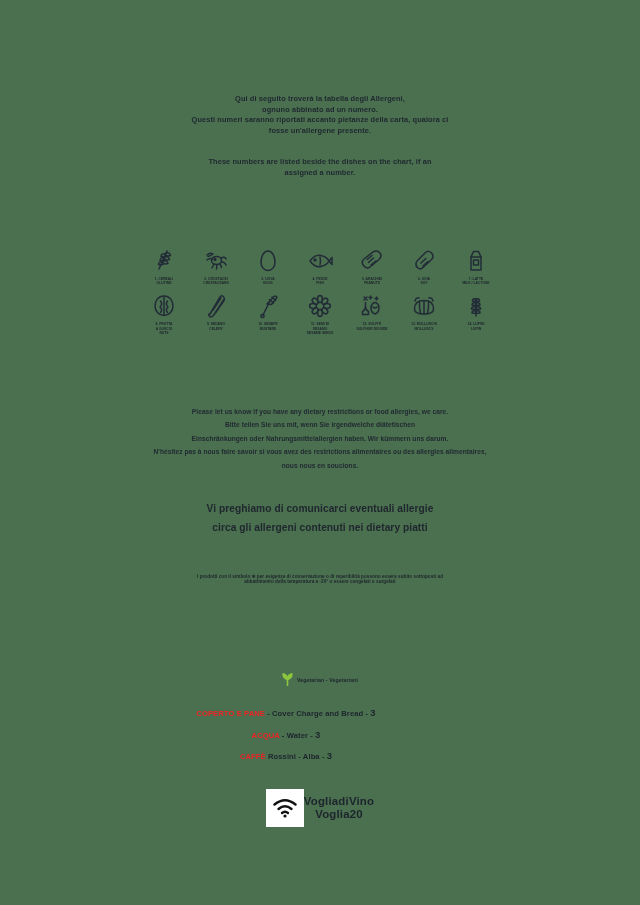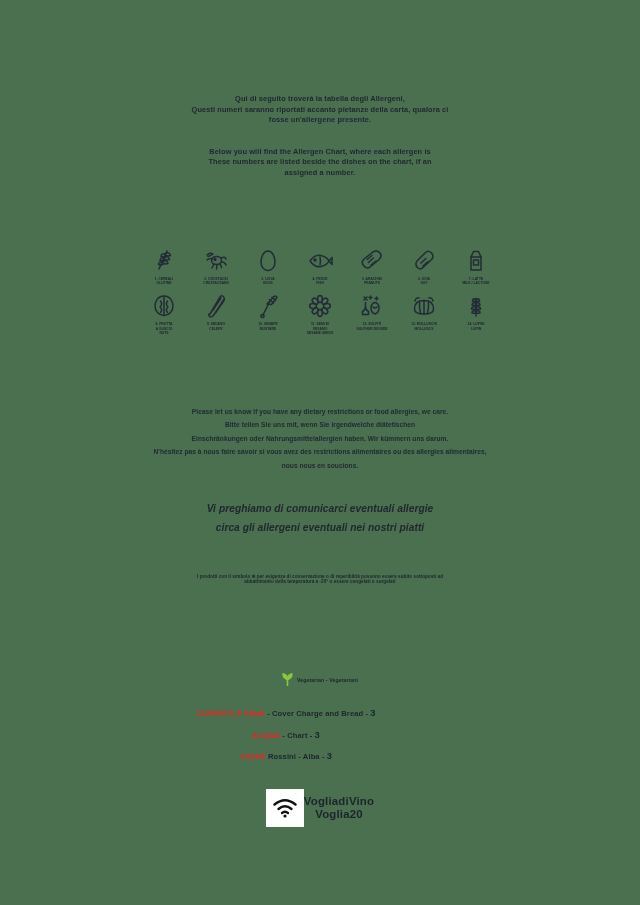--- a/index.html
+++ b/index.html
@@ -101,21 +101,20 @@
     color: #222a31;
   }
 
   
   .it-notice {
     position: absolute;
     top: 500px;
     left: 0;
     width: 640px;
     text-align: center;
-    font-style: italic;
   }
   .it-notice p {
     margin: 0;
     font-size: 10.2px;
     font-weight: 700;
     line-height: 18.8px;
     letter-spacing: 0.05px;
     color: #20272e;
   }
 
@@ -217,24 +216,24 @@
     color: #1d242c;
   }
 </style>
 </head>
 <body>
 
 <div class="page">
 
   <div class="intro">
     <p>Qui di seguito troverà la tabella degli Allergeni,</p>
+    <p>ognuno abbinato ad un numero.</p>
     <p>Questi numeri saranno riportati accanto pietanze della carta, qualora ci</p>
     <p>fosse un'allergene presente.</p>
     <div class="gap"></div>
-    <p>Below you will find the Allergen Chart, where each allergen is</p>
     <p>These numbers are listed  beside the dishes on the chart, if an</p>
     <p>assigned a number.</p>
   </div>
 
   <div class="allergen-grid">
 
     <div class="allergen-row row1">
 
       <div class="allergen-cell">
         <div class="allergen-ico">
@@ -447,42 +446,42 @@
   <div class="multinote">
     <p>Please let us know if you have any dietary restrictions or food allergies, we care.</p>
     <p>Bitte teilen Sie uns mit, wenn Sie irgendwelche diätetischen</p>
     <p>Einschränkungen oder Nahrungsmittelallergien haben. Wir kümmern uns darum.</p>
     <p>N'hésitez pas à nous faire savoir si vous avez des restrictions alimentaires ou des allergies alimentaires,</p>
     <p>nous nous en soucions.</p>
   </div>
 
   <div class="it-notice">
     <p>Vi preghiamo di comunicarci eventuali allergie</p>
-    <p>circa gli allergeni eventuali nei nostri piatti</p>
+    <p>circa gli allergeni contenuti nei dietary piatti</p>
   </div>
 
   <div class="fineprint">
     <p><span>I prodotti con il simbolo </span><span class="snowflake">✻</span><span> per esigenze di conservazione o di reperibilità possono essere subito sottoposti ad</span></p>
     <p>abbattimento della temperatura a -20° o essere congelati o surgelati</p>
   </div>
 
   <div class="veg-row">
     <span class="leaf">
       <svg width="11" height="13" viewBox="0 0 11 13" fill="none" stroke="#8cc63e" stroke-width="1.6" stroke-linecap="round" stroke-linejoin="round">
         <path d="M5.5 12.5 L5.5 6"></path>
         <path d="M5.5 6.5 Q0.8 5 1.2 0.8 Q5.5 2 5.5 6.5 Z" fill="#8cc63e"></path>
         <path d="M5.5 6.5 Q10.2 5 9.8 0.8 Q5.5 2 5.5 6.5 Z" fill="#8cc63e"></path>
       </svg>
     </span>
     <span class="veg-label">Vegetarian - Vegetariani</span>
   </div>
 
   <div class="prices">
     <div class="price-line"><span class="hl">COPERTO E PANE</span><span> - Cover Charge and Bread - </span><span class="amt">3</span></div>
-    <div class="price-line"><span class="hl">ACQUA</span><span> - Chart - </span><span class="amt">3</span></div>
+    <div class="price-line"><span class="hl">ACQUA</span><span> - Water - </span><span class="amt">3</span></div>
     <div class="price-line"><span class="hl">CAFFÈ</span><span> Rossini - Alba - </span><span class="amt">3</span></div>
   </div>
 
   <div class="wifi-footer">
     <span class="wifi-box">
       <svg width="26" height="20" viewBox="0 0 26 20" fill="none" stroke="#111111" stroke-width="2.4" stroke-linecap="round">
         <path d="M2.5 6.5 Q13 -2 23.5 6.5"></path>
         <path d="M6.5 11 Q13 5.5 19.5 11"></path>
         <path d="M10 15 Q13 12.5 16 15"></path>
         <circle cx="13" cy="18" r="1.6" fill="#111111" stroke="none"></circle>

